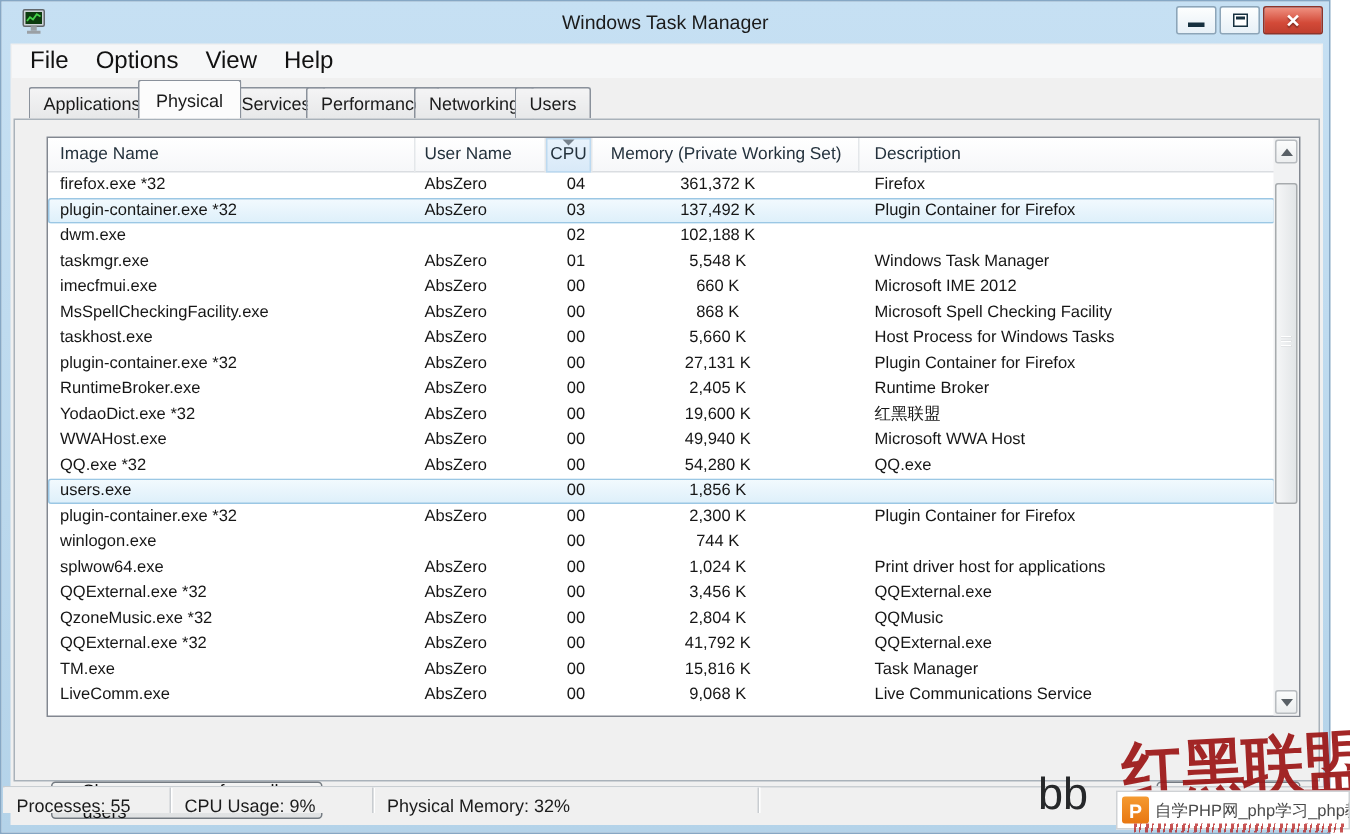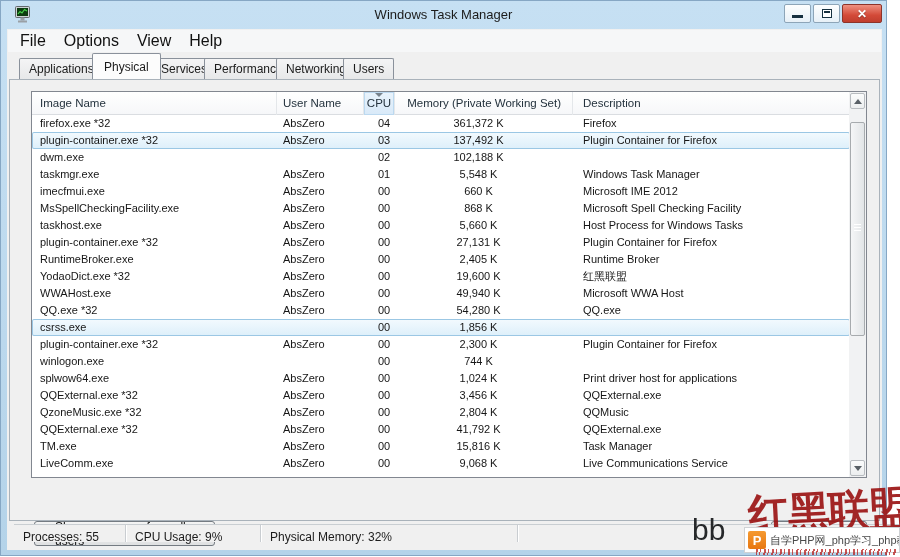--- a/index.html
+++ b/index.html
@@ -88,21 +88,21 @@
 
   
   .pushbtn { position:absolute; border:1px solid #747b82; border-radius:3px;
     background:linear-gradient(#f4f4f4,#e9eaeb 50%,#dfe1e2);
     font-size:12px; color:#111; display:flex; align-items:center; justify-content:center;margin-top:36px; }
   .btn-show { left:33px; top:484px; width:181px; height:25px; gap:5px; }
   .btn-end  { left:770px; top:484px; width:96px; height:24px; }
 
   
   .statusbar { position:absolute; left:1px; top:523px; width:885px; height:18px;
-    background:#f0f0f0; border-top:1px solid #c9ced2; display:flex; font-size:12px; color:#1c1c1c;margin-left:12px; }
+    background:#f0f0f0; border-top:1px solid #c9ced2; display:flex; font-size:12px; color:#1c1c1c; }
   .sb-sec { height:100%; line-height:25px; padding-left:9px; border-right:1px solid #c9cdd1;
     box-shadow:1px 0 0 #ffffff; }
   .sb1 { width:112px; } .sb2 { width:135px; } .sb3 { width:257px; } .sb4 { flex:1; border-right:none; box-shadow:none; }
 
   
   .wm-callig { position:absolute; left:748px; top:488px; z-index:20; width:160px;
     font-family:"DejaVu Serif", serif; font-weight:bold; font-size:42px; line-height:48px;
     color:#9c1515; opacity:.92; transform:rotate(-3deg) scaleY(1.05);
     white-space:nowrap; letter-spacing:-2px; }
   .wm-bb { position:absolute; left:692px; top:513px; z-index:21; font-size:30px; color:#26282a; }
@@ -269,21 +269,21 @@
 
         <div class="row">
           <div class="c c1">QQ.exe *32</div>
           <div class="c c2">AbsZero</div>
           <div class="c c3">00</div>
           <div class="c c4">54,280 K</div>
           <div class="c c5">QQ.exe</div>
         </div>
 
         <div class="row selected">
-          <div class="c c1">csrss.exe</div>
+          <div class="c c1">users.exe</div>
           <div class="c c2"></div>
           <div class="c c3">00</div>
           <div class="c c4">1,856 K</div>
           <div class="c c5"></div>
         </div>
 
         <div class="row">
           <div class="c c1">plugin-container.exe *32</div>
           <div class="c c2">AbsZero</div>
           <div class="c c3">00</div>

